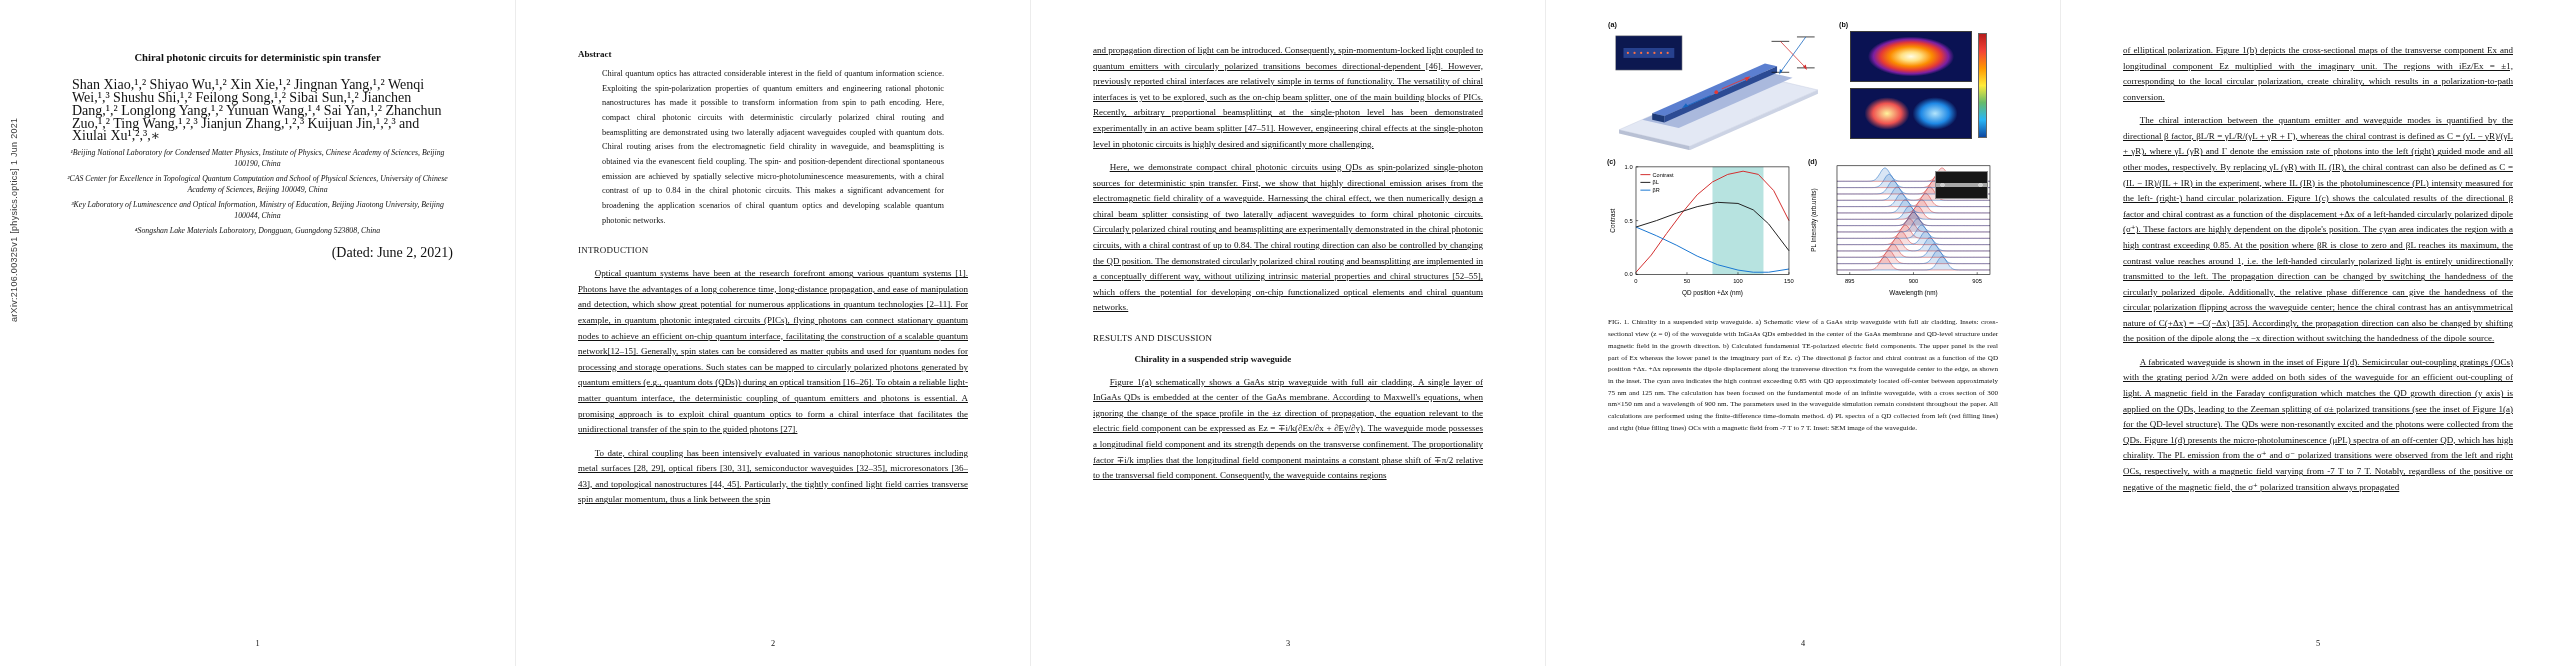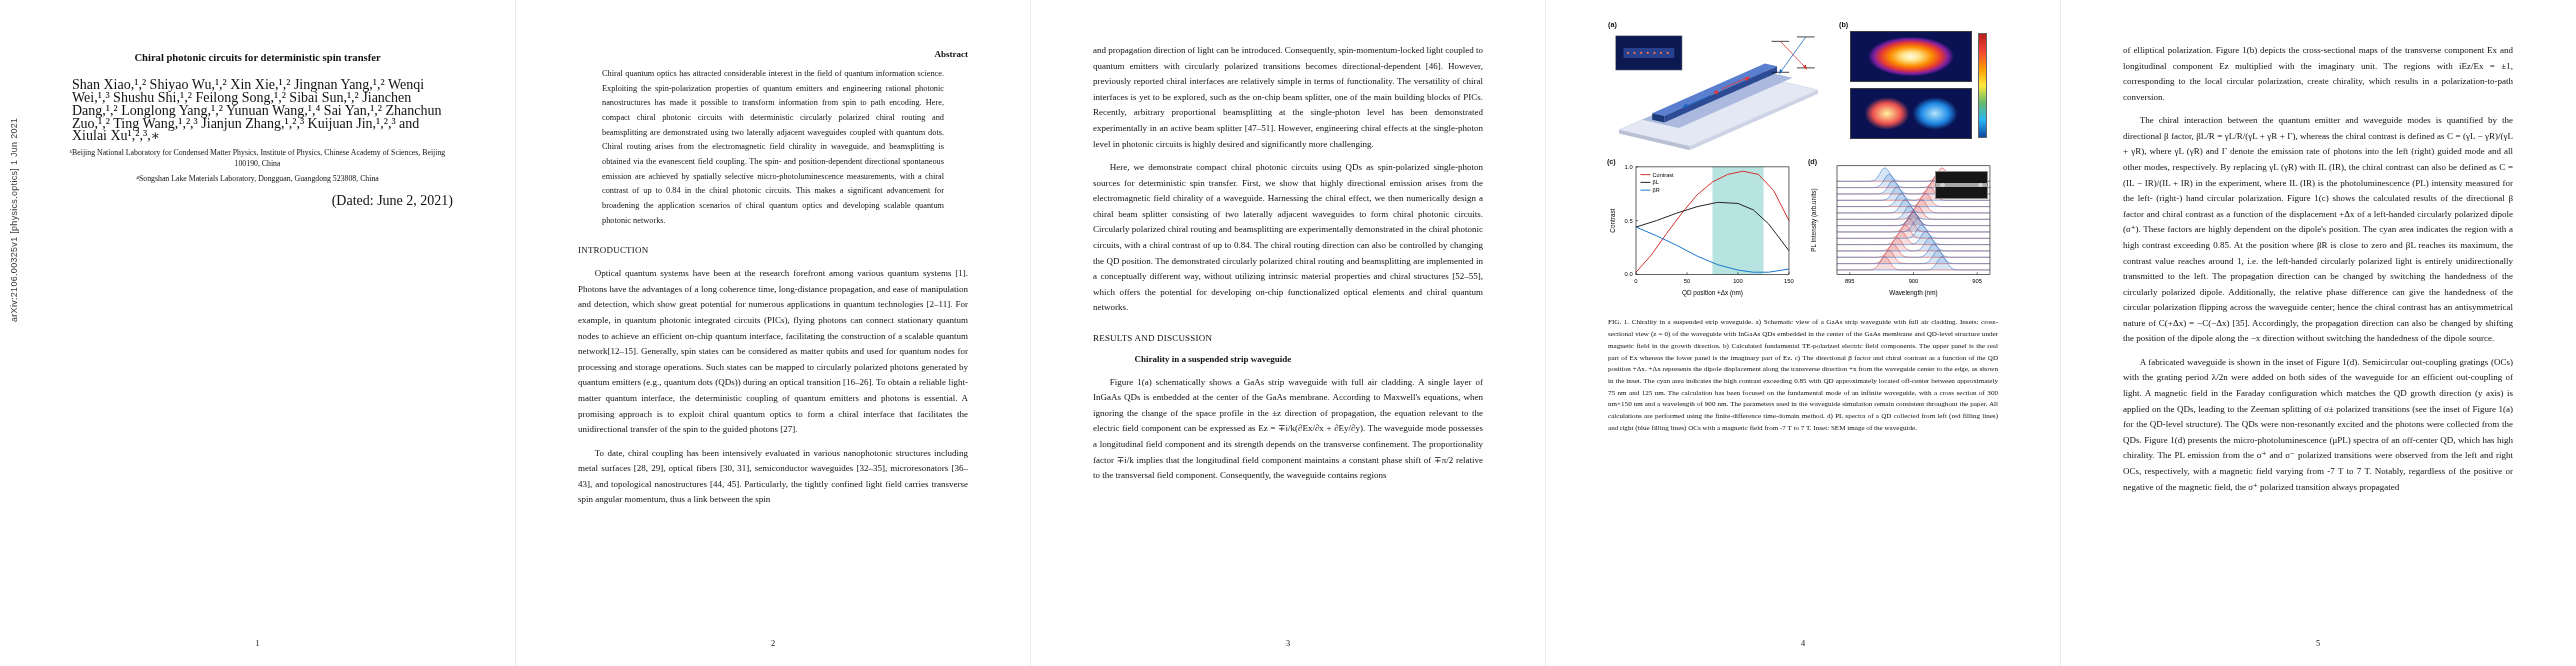--- a/index.html
+++ b/index.html
@@ -10,28 +10,28 @@
   .page + .page{border-left:0.6px solid #ececec;}
   .content{position:absolute;left:62px;right:62px;top:0;bottom:0;}
 
   
   .arxiv-stamp{position:absolute;left:9px;top:89px;height:233px;
     writing-mode:vertical-rl;transform:rotate(180deg);white-space:nowrap;
     font-family:"Liberation Sans","DejaVu Sans",sans-serif;font-size:9px;
     letter-spacing:0.3px;color:#3a3a3a;}
   .title{margin:51px 0 0 0;font-size:10.6px;font-weight:bold;text-align:center;line-height:1.3;}
   .authors{margin:14.5px 10px 0 10px;font-size:14px;text-align:left;line-height:12.8px;}
-  .affil{margin:3.9px 0 0 0;font-size:7.8px;text-align:center;line-height:11px;}
+  .affil{margin:3.9px 0 0 0;font-size:7.8px;font-style:italic;text-align:center;line-height:11px;}
   .dateline{margin:9px 0 0 0;font-size:14px;text-align:right;}
 
   
-  .bodytext{font-size:9px;line-height:15.6px;text-align:justify;margin:0 0 0 0;}
+  .bodytext{font-size:9px;line-height:15.6px;text-align:justify;margin:0 0 0 0;text-decoration:underline;}
   .indent{text-indent:16.7px;}
   .noindent{text-indent:0;}
-  .abs-head{margin:49px 0 7.8px 0;font-size:9px;font-weight:bold;text-align:right;}
+  .abs-head{margin:49px 0 7.8px 0;font-size:9px;font-weight:bold;text-align:left;}
   .abstract{font-size:8.3px;line-height:14.7px;text-align:justify;margin:0 24px;}
   .sec-head{font-size:9px;font-weight:normal;text-align:left;margin:16.7px 0 11px 0;letter-spacing:0.2px;}
   .subsec-head{font-size:9px;font-weight:bold;text-align:left;margin:3.3px 0 11px 14.5px;padding-left:27px;}
   .toppad{padding-top:43px;}
   .para-gap{margin-top:7.8px;}
   .pageno{position:absolute;bottom:19px;left:0;width:100%;text-align:center;font-size:8.3px;color:#111;}
 
   
   .fig{margin:20px 0 0 0;padding:0;width:100%;}
   .fig-row{display:flex;justify-content:space-between;margin-bottom:7.8px;}
@@ -64,20 +64,22 @@
 <body>
 
 <div class="strip">
 
   <section class="page">
     <div class="arxiv-stamp">arXiv:2106.00325v1  [physics.optics]  1 Jun 2021</div>
     <div class="content">
       <h1 class="title">Chiral photonic circuits for deterministic spin transfer</h1>
       <p class="authors">Shan Xiao,¹,² Shiyao Wu,¹,² Xin Xie,¹,² Jingnan Yang,¹,² Wenqi Wei,¹,³ Shushu Shi,¹,² Feilong Song,¹,² Sibai Sun,¹,² Jianchen Dang,¹,² Longlong Yang,¹,² Yunuan Wang,¹,⁴ Sai Yan,¹,² Zhanchun Zuo,¹,² Ting Wang,¹,²,³ Jianjun Zhang,¹,²,³ Kuijuan Jin,¹,²,³ and Xiulai Xu¹,²,³,∗</p>
       <p class="affil">¹Beijing National Laboratory for Condensed Matter Physics, Institute of Physics, Chinese Academy of Sciences, Beijing 100190, China</p>
+      <p class="affil">²CAS Center for Excellence in Topological Quantum Computation and School of Physical Sciences, University of Chinese Academy of Sciences, Beijing 100049, China</p>
+      <p class="affil">³Key Laboratory of Luminescence and Optical Information, Ministry of Education, Beijing Jiaotong University, Beijing 100044, China</p>
       <p class="affil">⁴Songshan Lake Materials Laboratory, Dongguan, Guangdong 523808, China</p>
       <p class="dateline">(Dated: June 2, 2021)</p>
     </div>
     <div class="pageno">1</div>
   </section>
 
   <section class="page">
     <div class="content">
       <h2 class="abs-head">Abstract</h2>
       <p class="abstract">Chiral quantum optics has attracted considerable interest in the field of quantum information science. Exploiting the spin-polarization properties of quantum emitters and engineering rational photonic nanostructures has made it possible to transform information from spin to path encoding. Here, compact chiral photonic circuits with deterministic circularly polarized chiral routing and beamsplitting are demonstrated using two laterally adjacent waveguides coupled with quantum dots. Chiral routing arises from the electromagnetic field chirality in waveguide, and beamsplitting is obtained via the evanescent field coupling. The spin- and position-dependent directional spontaneous emission are achieved by spatially selective micro-photoluminescence measurements, with a chiral contrast of up to 0.84 in the chiral photonic circuits. This makes a significant advancement for broadening the application scenarios of chiral quantum optics and developing scalable quantum photonic networks.</p>

